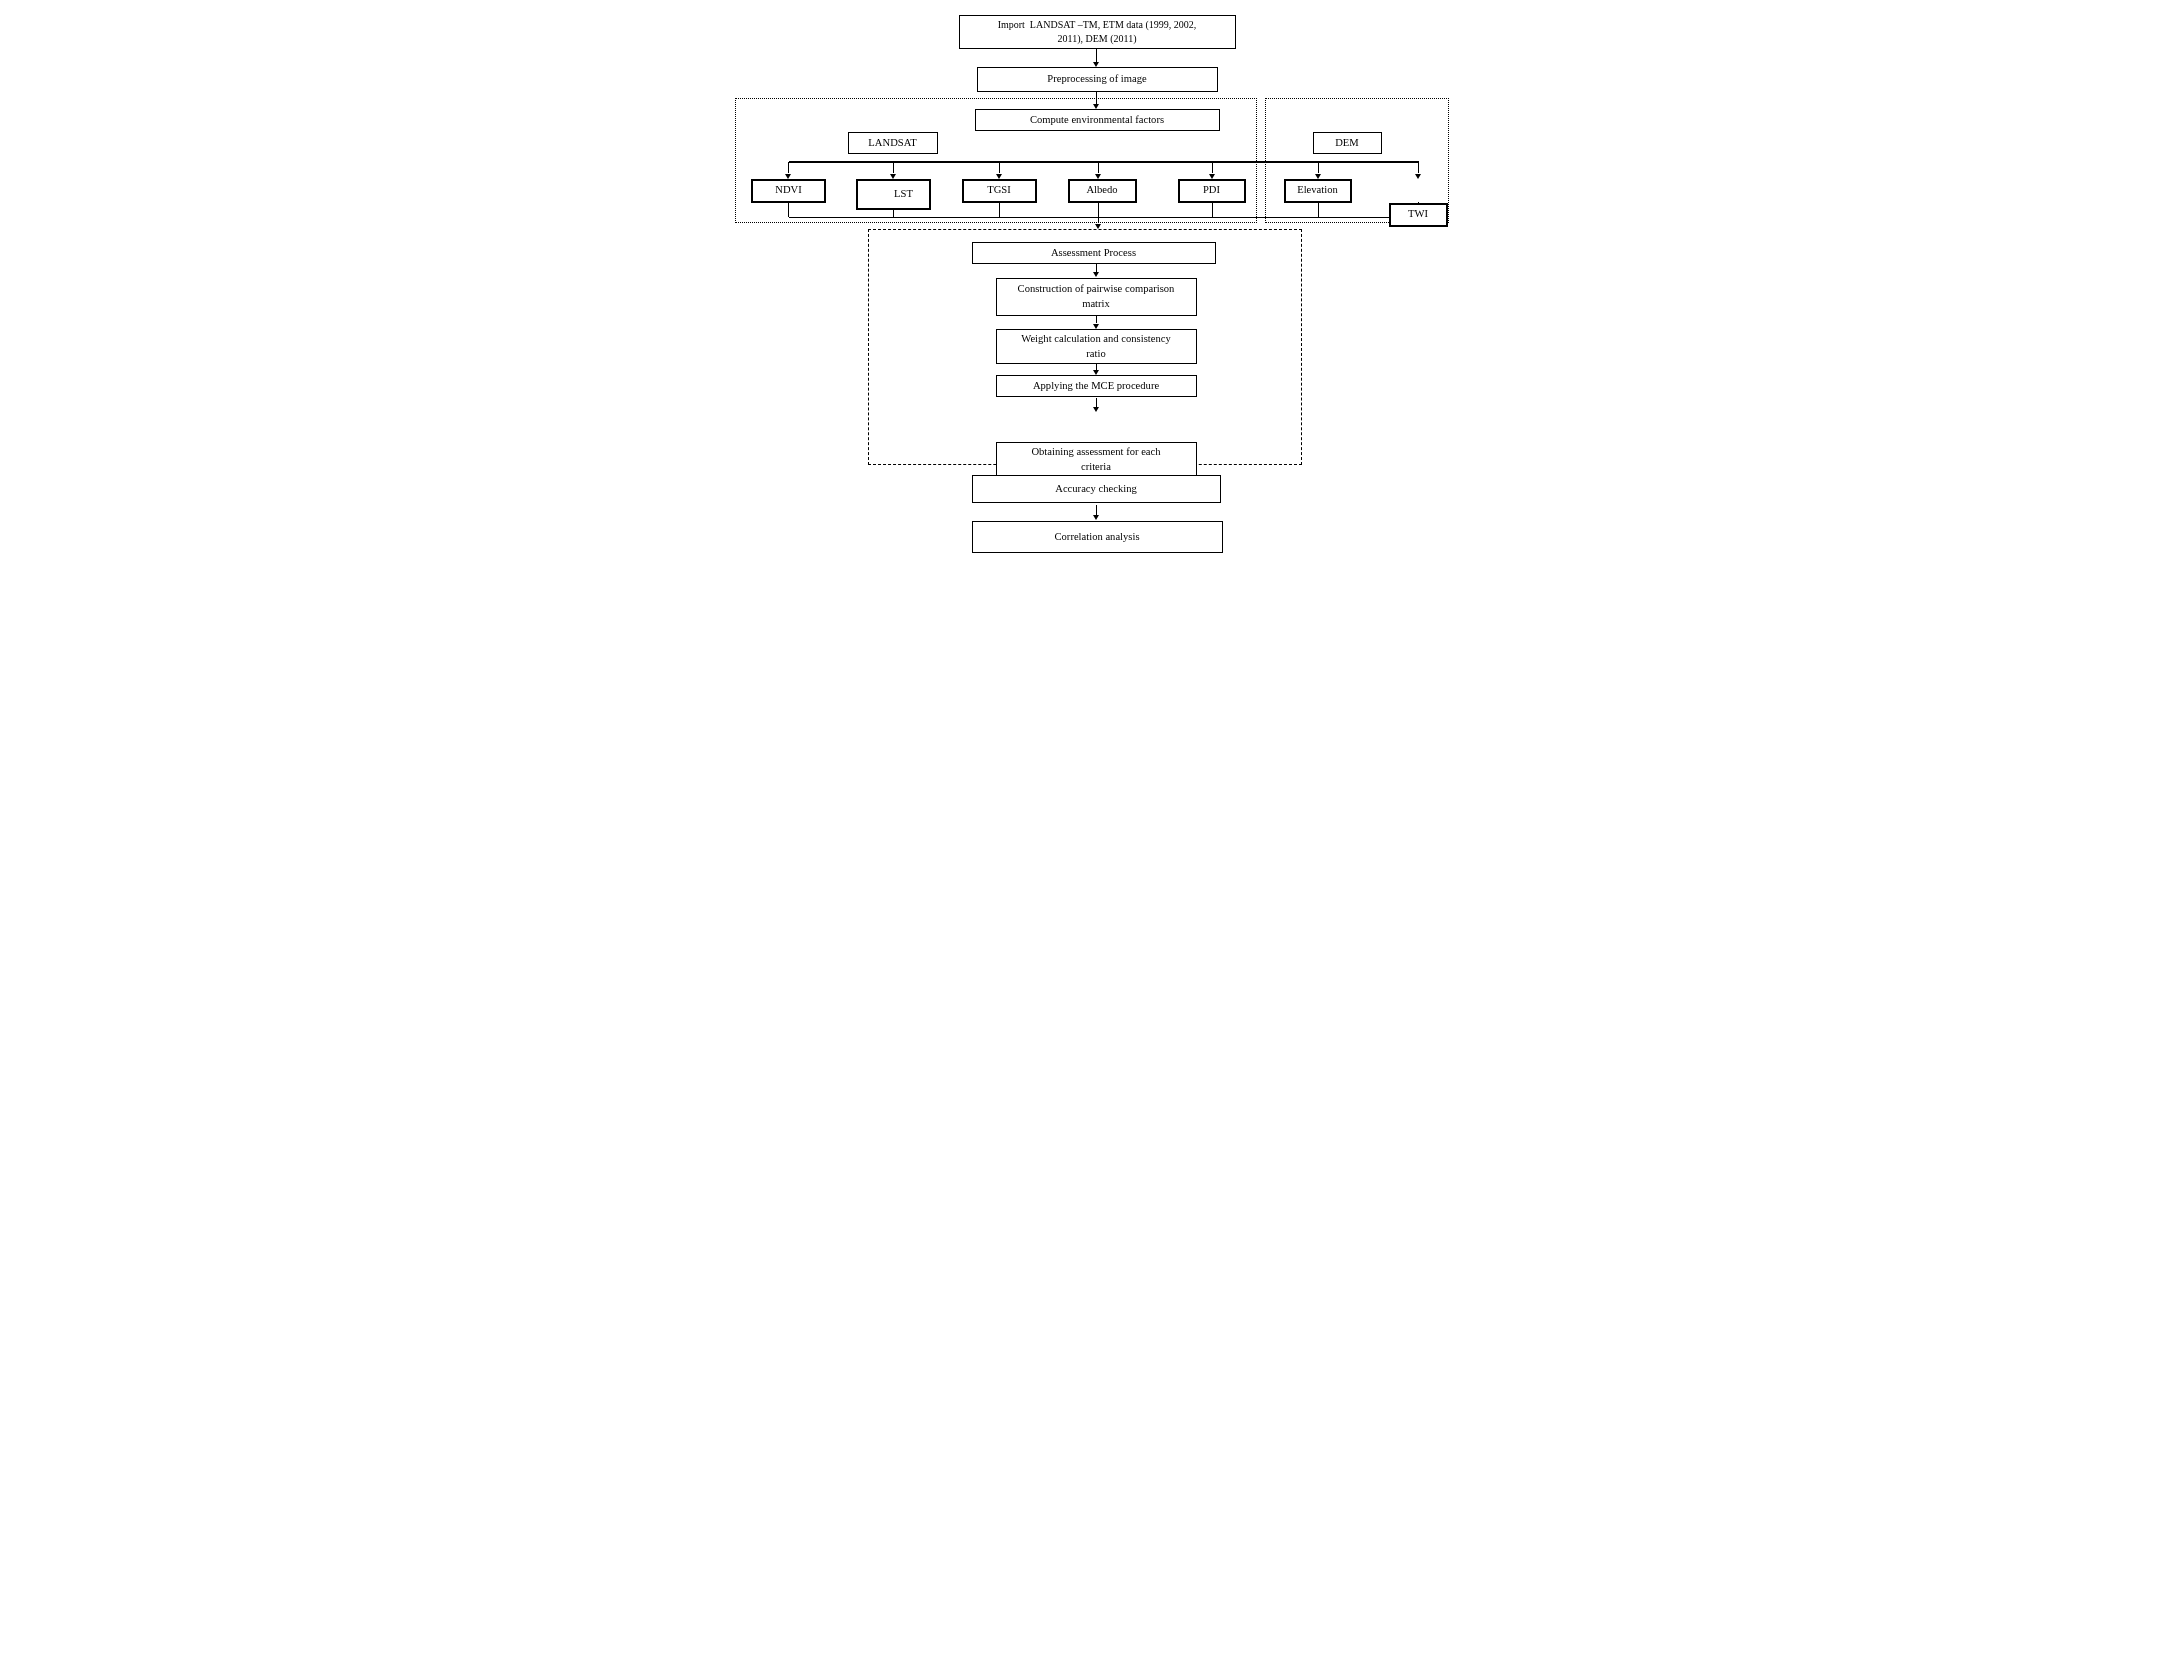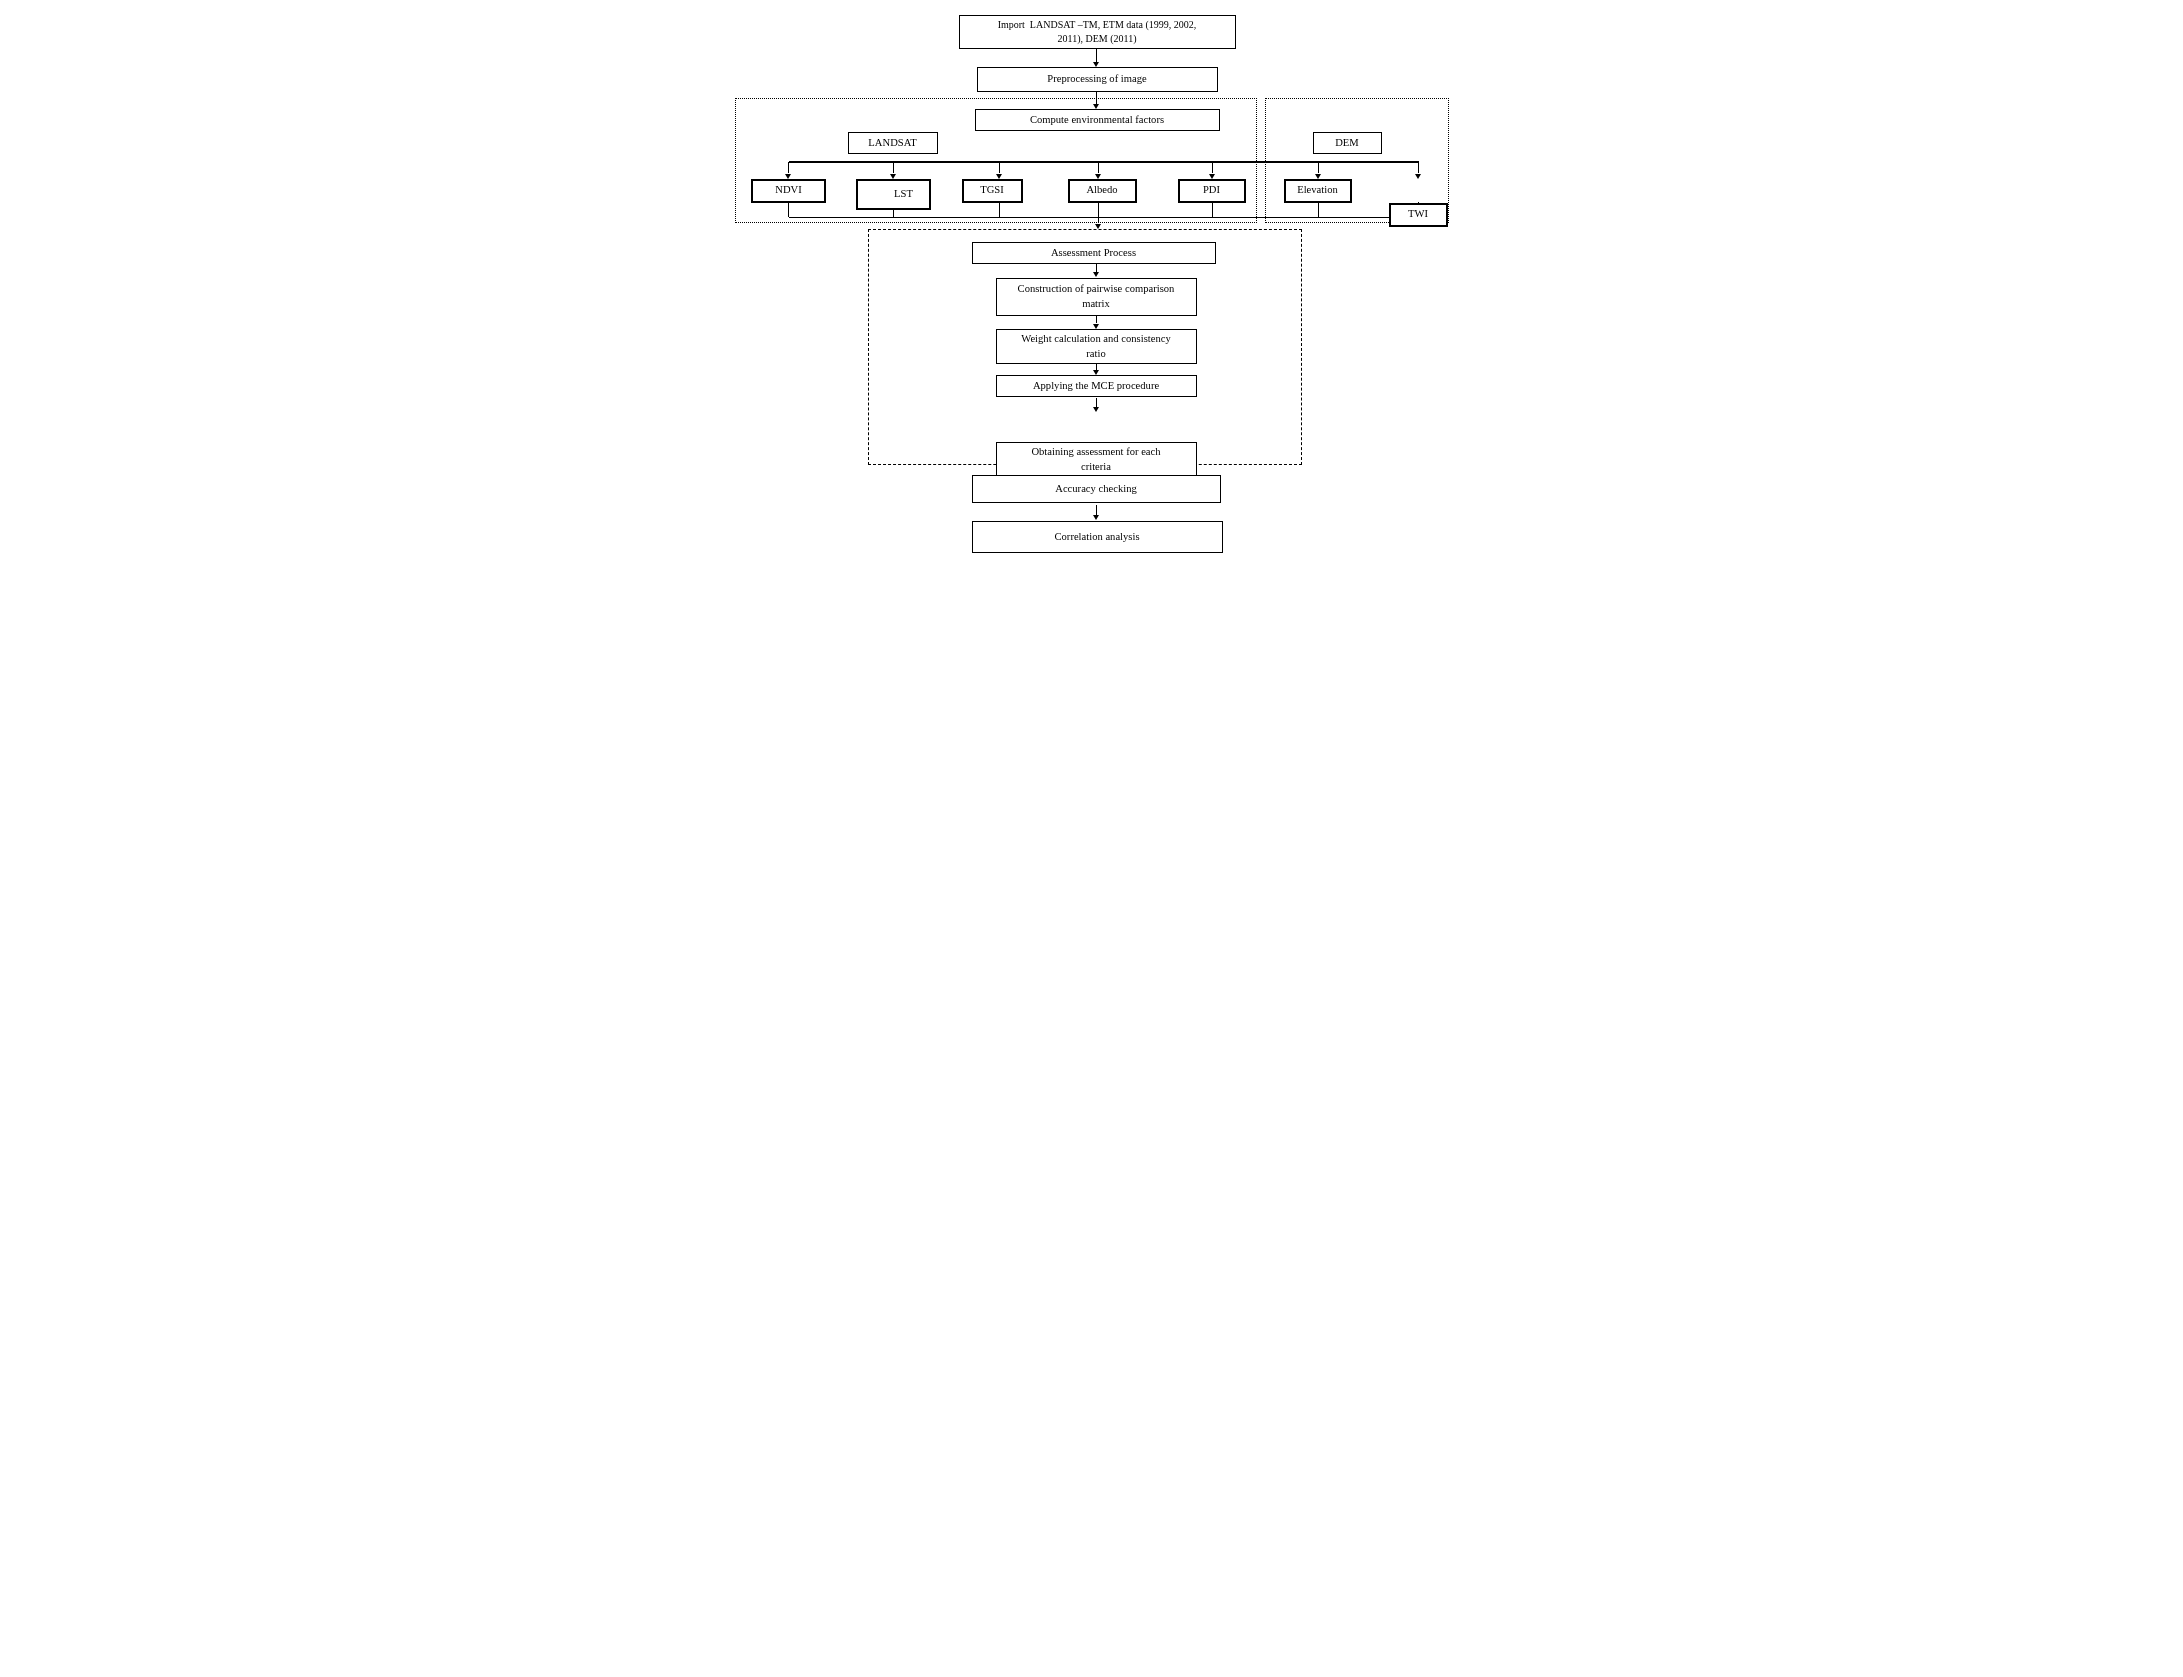--- a/index.html
+++ b/index.html
@@ -18,21 +18,21 @@
   .vline{position:absolute;width:1.2px;background:#000;}
   .ahead{position:absolute;width:0;height:0;border-left:3.5px solid transparent;
          border-right:3.5px solid transparent;border-top:5.3px solid #000;}
   #b-import{left:231px;top:14.7px;width:277px;height:34px;font-size:10px;}
   #b-preproc{left:249px;top:67px;width:241px;height:25px;}
   #b-compute{left:247px;top:109px;width:245px;height:22.4px;}
   #b-landsat{left:96px;top:132px;width:90px;height:22px;margin-left:24px;}
   #b-dem{left:585px;top:132px;width:69px;height:22px;}
   #f-ndvi{left:23.5px;top:179px;width:75px;height:23.5px;}
   #f-lst{left:128px;top:179px;width:75px;height:31px;padding-left:21px;}
-  #f-tgsi{left:234px;top:179px;width:61px;height:23.5px;}
+  #f-tgsi{left:234px;top:179px;width:75px;height:23.5px;}
   #f-albedo{left:340px;top:179px;width:69px;height:23.5px;}
   #f-pdi{left:450px;top:179px;width:68px;height:23.5px;}
   #f-elev{left:556px;top:179px;width:68px;height:23.5px;}
   #f-twi{left:661px;top:179px;width:59px;height:23.5px;margin-top:24px;}
   #b-assess{left:244px;top:242px;width:244px;height:22.4px;}
   #b-constr{left:268px;top:278px;width:201px;height:38px;}
   #b-weight{left:268px;top:329px;width:201px;height:35px;}
   #b-mce{left:268px;top:375px;width:201px;height:22.4px;}
   #b-obtain{left:268px;top:412px;width:201px;height:36px;margin-top:30px;}
   #b-accuracy{left:244px;top:475px;width:249px;height:28px;}

